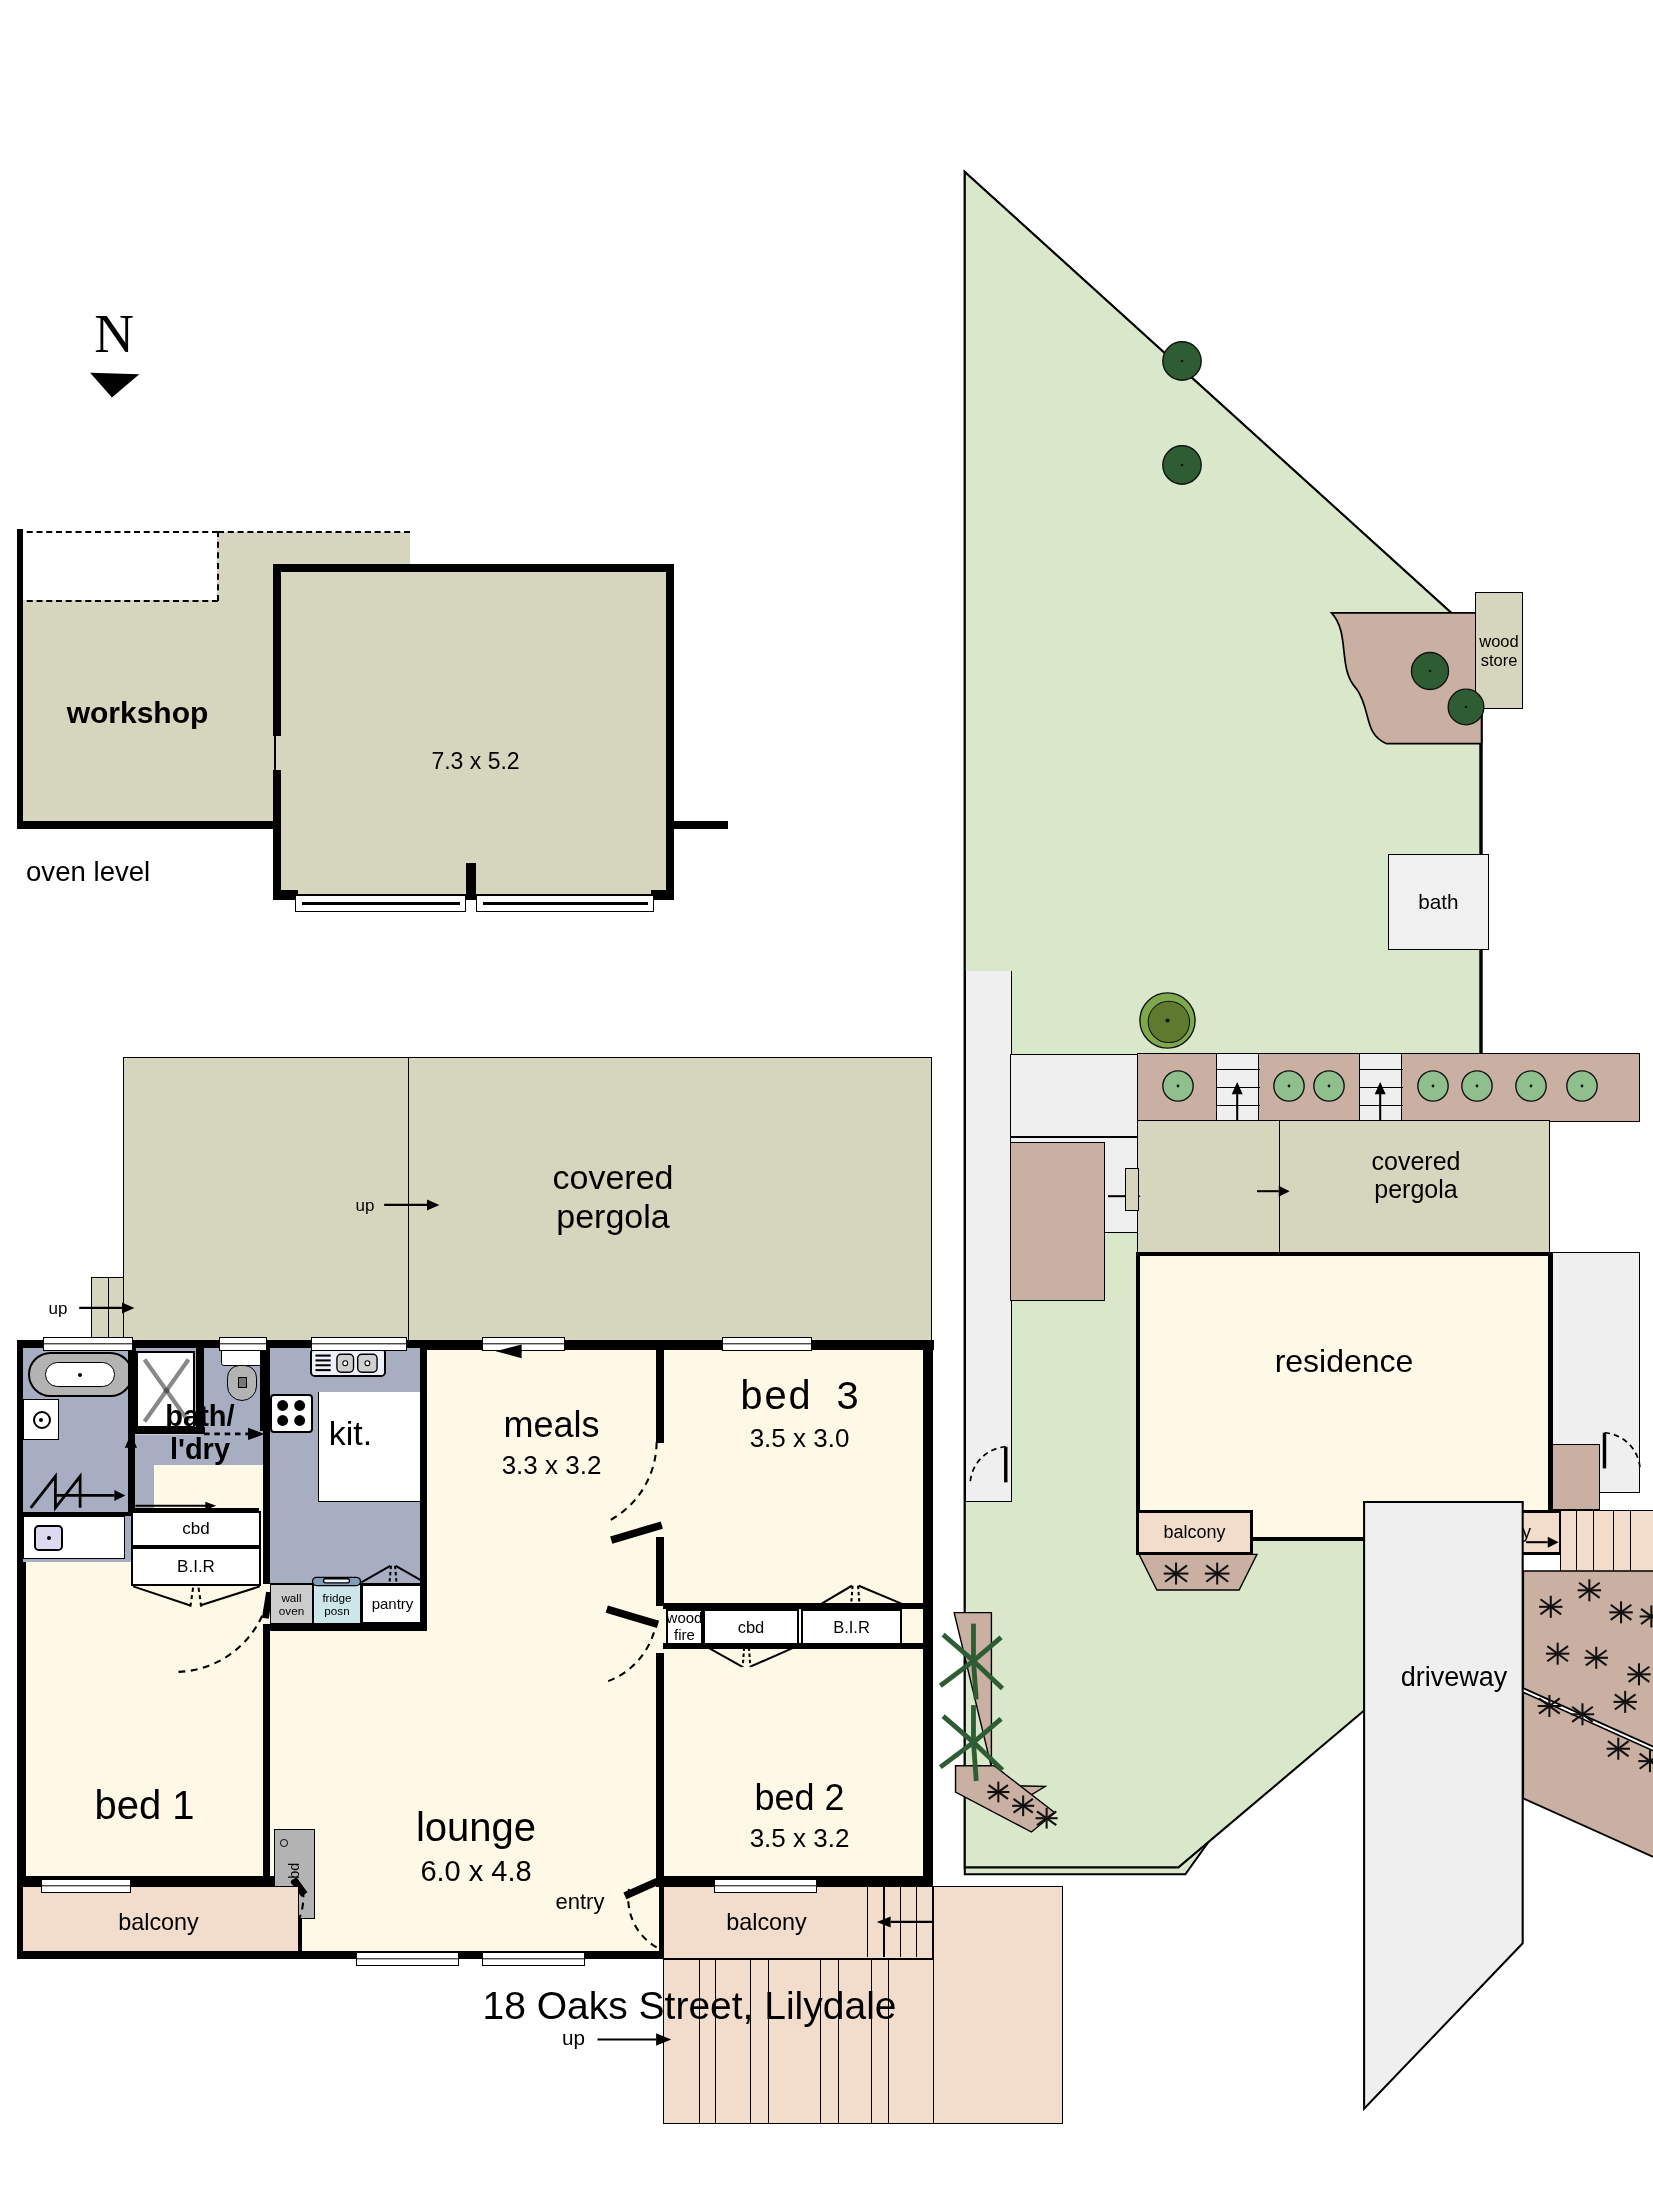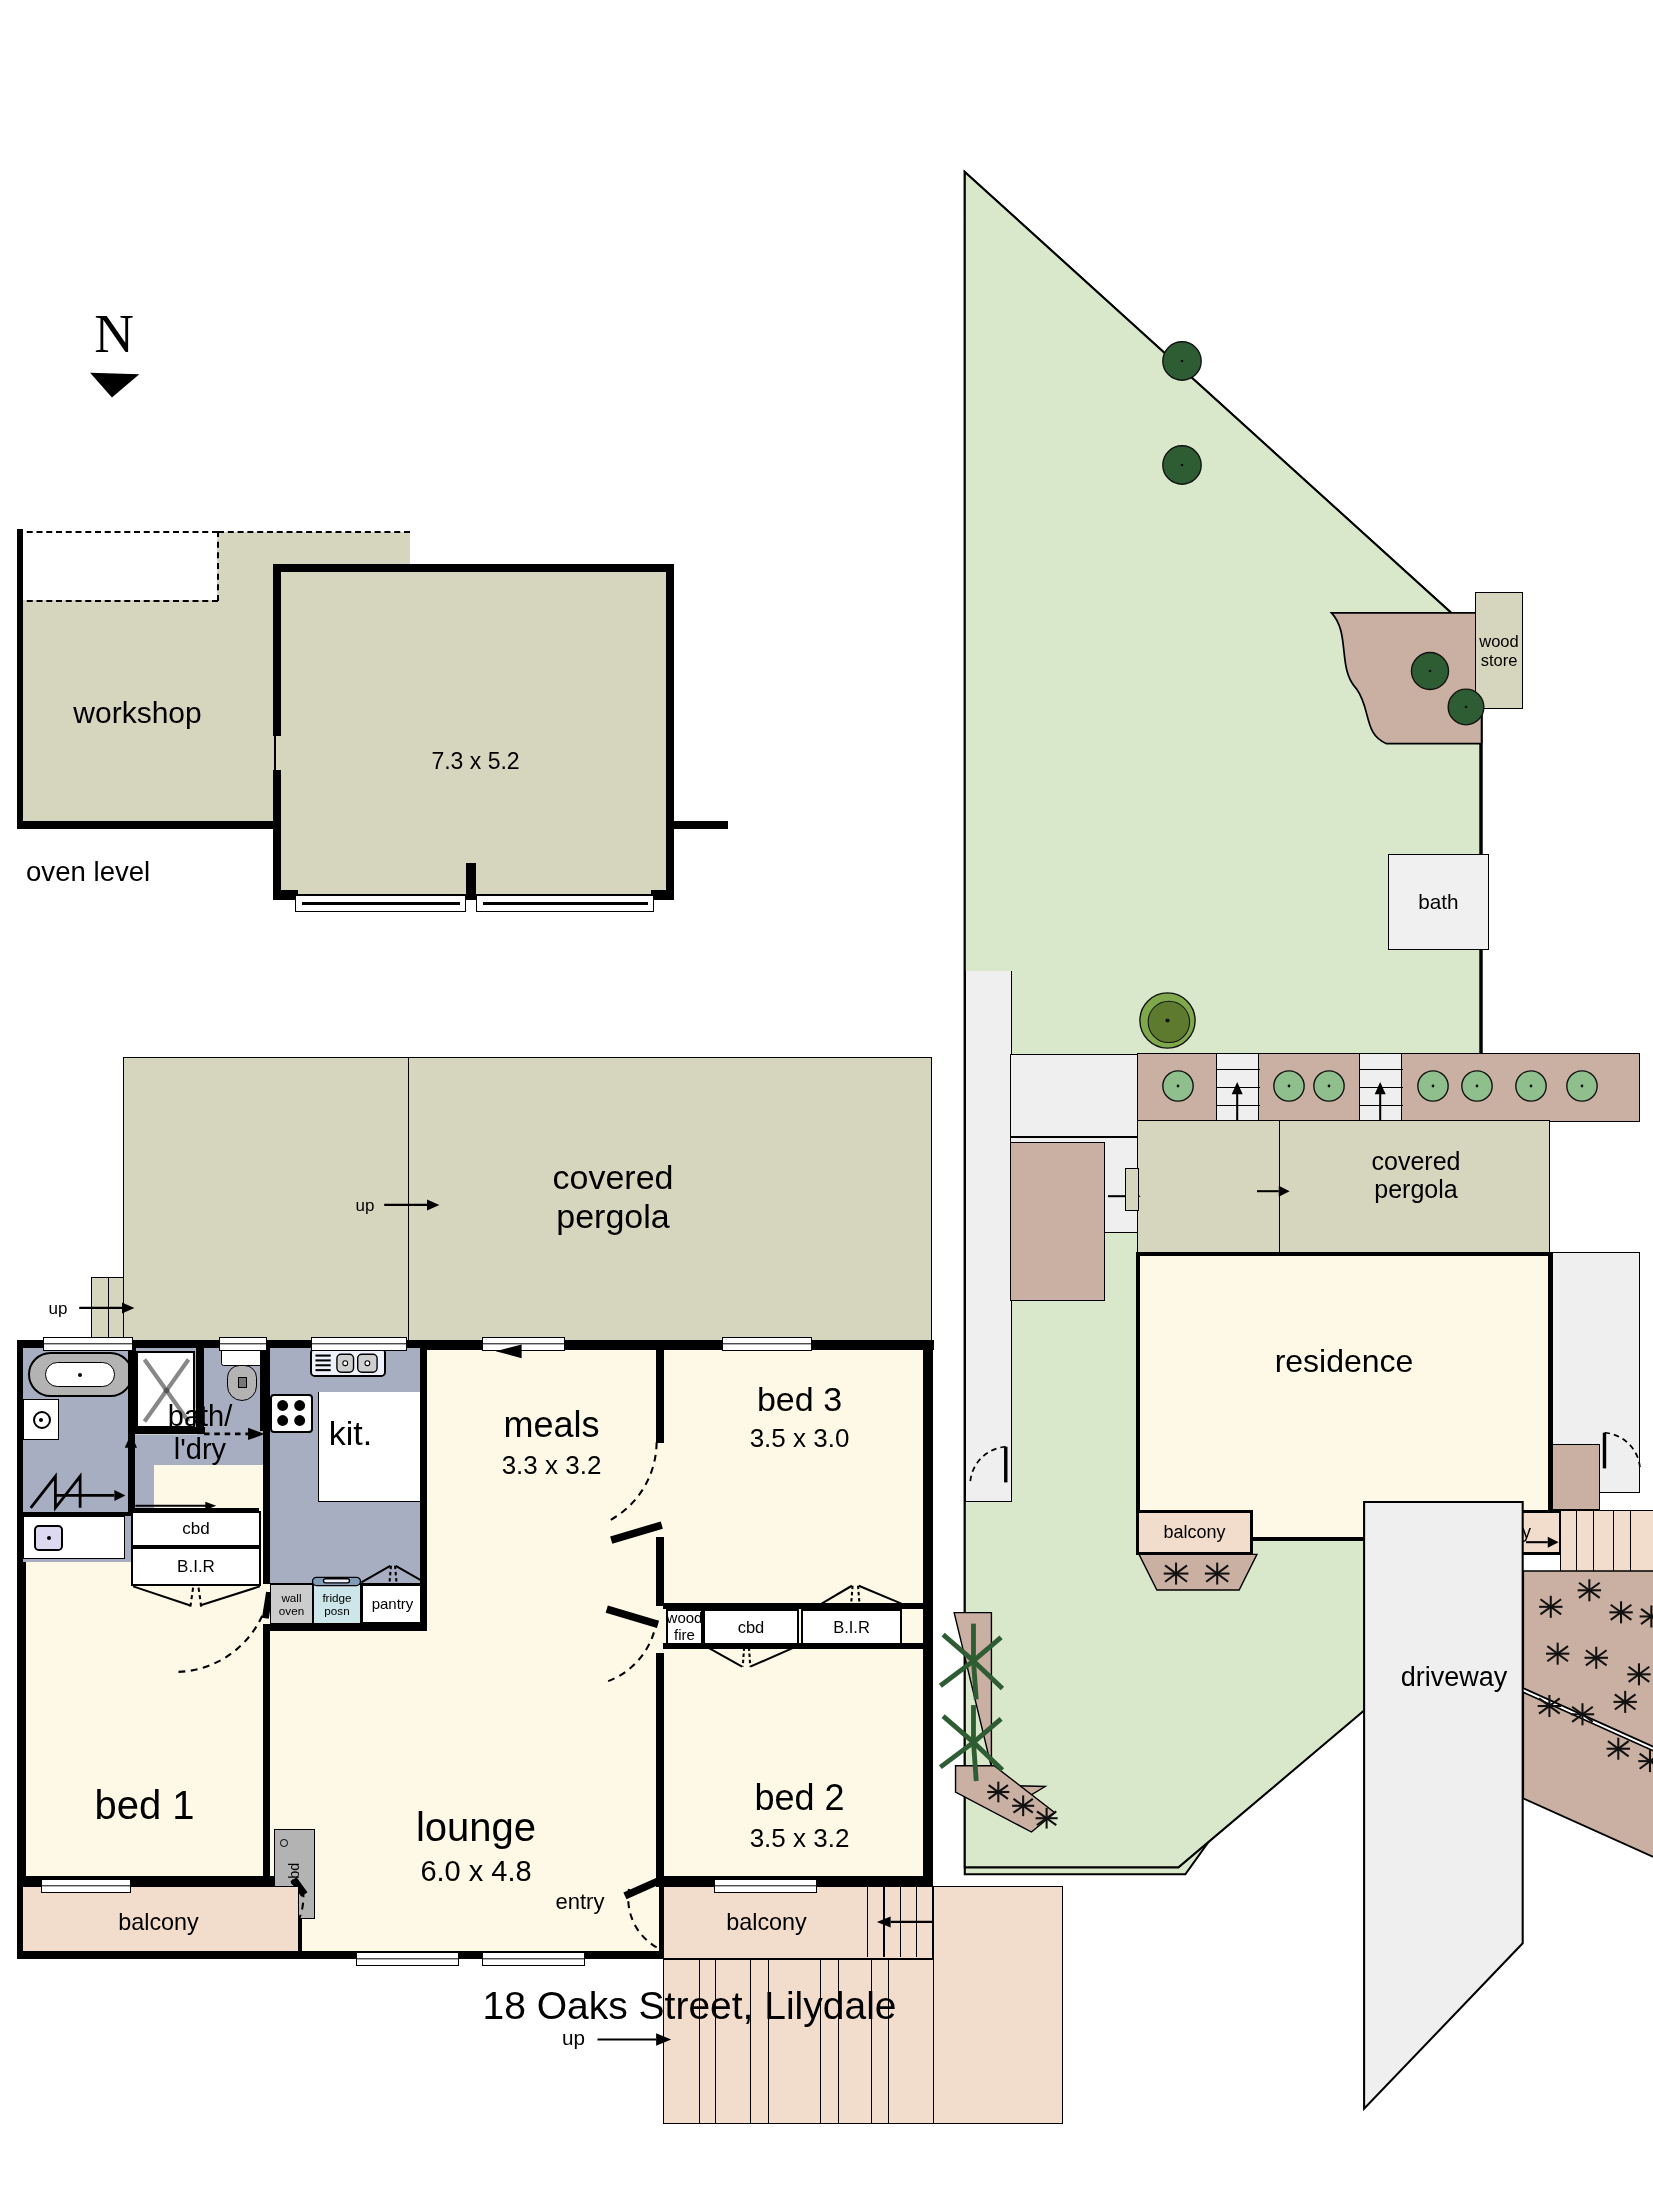--- a/index.html
+++ b/index.html
@@ -25,21 +25,21 @@
   .w   {background:#000;}        
   .ln  {background:#000;}
   .out3{border:2.1px solid #000;}
   .outthin{border:1px solid #000;}
 
   
   .win{background:#fff;border:1.4px solid #000;}
   .win:after{content:"";position:absolute;left:0;right:0;top:50%;
              height:1.4px;background:#000;transform:translateY(-0.7px);}
 
-  .t-room   {font-size:30px;font-weight:400;}
+  .t-room   {font-size:30px;font-weight:700;}
   .t-roomb  {font-size:32px;}
   .t-dim    {font-size:23px;}
   .t-sm     {font-size:17px;}
   .t-xs     {font-size:13px;}
   .t-tiny   {font-size:11.7px;}
   .t-lvl    {font-size:27.6px;}
   .t-title  {font-size:39px;}
   .t-site   {font-size:26px;}
   .t-sitesm {font-size:18px;}
 
@@ -282,21 +282,21 @@
     </svg>
     <svg width="83" height="41" style="position:absolute;left:608px;top:476px;" viewBox="0 0 120 60">
       <line x1="4" y1="44" x2="78" y2="22" stroke="#000" stroke-width="11"></line>
     </svg>
     <svg width="90" height="90" style="position:absolute;left:604px;top:571px;" viewBox="0 0 130 130">
       <path d="M76,90 A130,130 0 0 0 6,-18" fill="none" stroke="#000" stroke-width="0"></path>
       <path d="M6,110 A110,110 0 0 0 76,22" fill="none" stroke="#000" stroke-width="3" stroke-dasharray="10 8"></path>
       <line x1="4" y1="6" x2="78" y2="28" stroke="#000" stroke-width="11"></line>
     </svg>
 
-    <div class="lbl t-roomb" style="left:689px;top:345px;width:221px;height:41px;font-size:34px;">bed 3</div>
+    <div class="lbl t-roomb" style="left:689px;top:345px;width:221px;height:41px;font-size:40px;font-family:Liberation Mono, monospace;">bed 3</div>
     <div class="lbl t-dim" style="left:689px;top:390px;width:221px;height:30px;font-size:26px;">3.5 x 3.0</div>
 
     <div class="abs w" style="left:663px;top:569px;width:270px;height:5.5px;"></div>
     <div class="abs f-white" style="left:666px;top:575px;width:37px;height:36px;border:2.1px solid #000;"></div>
     <div class="lbl t-xs" style="left:666px;top:575px;width:37px;height:36px;font-size:15px;">wood
 fire</div>
     <div class="abs f-white" style="left:703px;top:575px;width:96px;height:36px;border:2.1px solid #000;"></div>
     <div class="lbl t-sm" style="left:703px;top:575px;width:96px;height:36px;font-size:16.5px;">cbd</div>
     <div class="abs f-white" style="left:801px;top:575px;width:101px;height:36px;border:2.1px solid #000;"></div>
     <div class="lbl t-sm" style="left:801px;top:575px;width:101px;height:36px;font-size:16.5px;">B.I.R</div>

